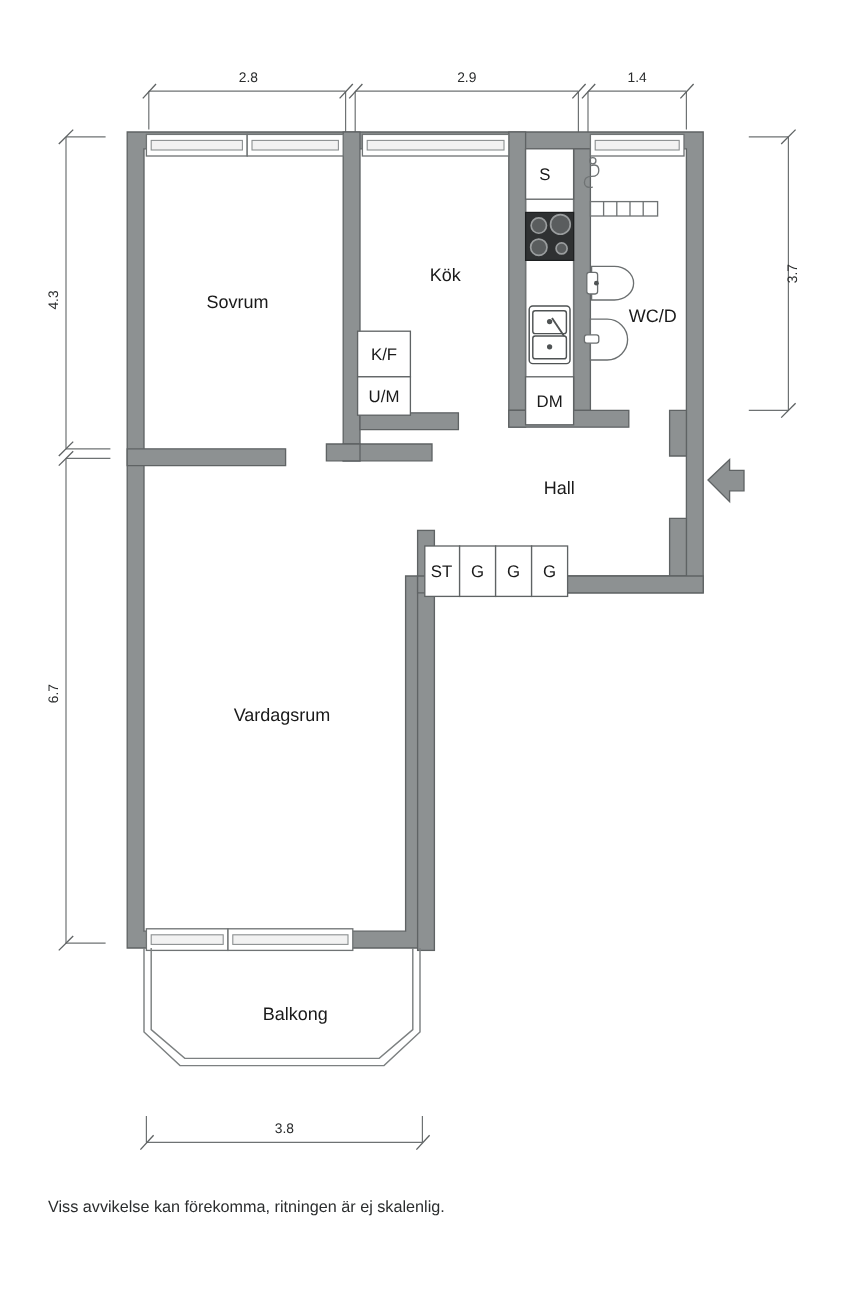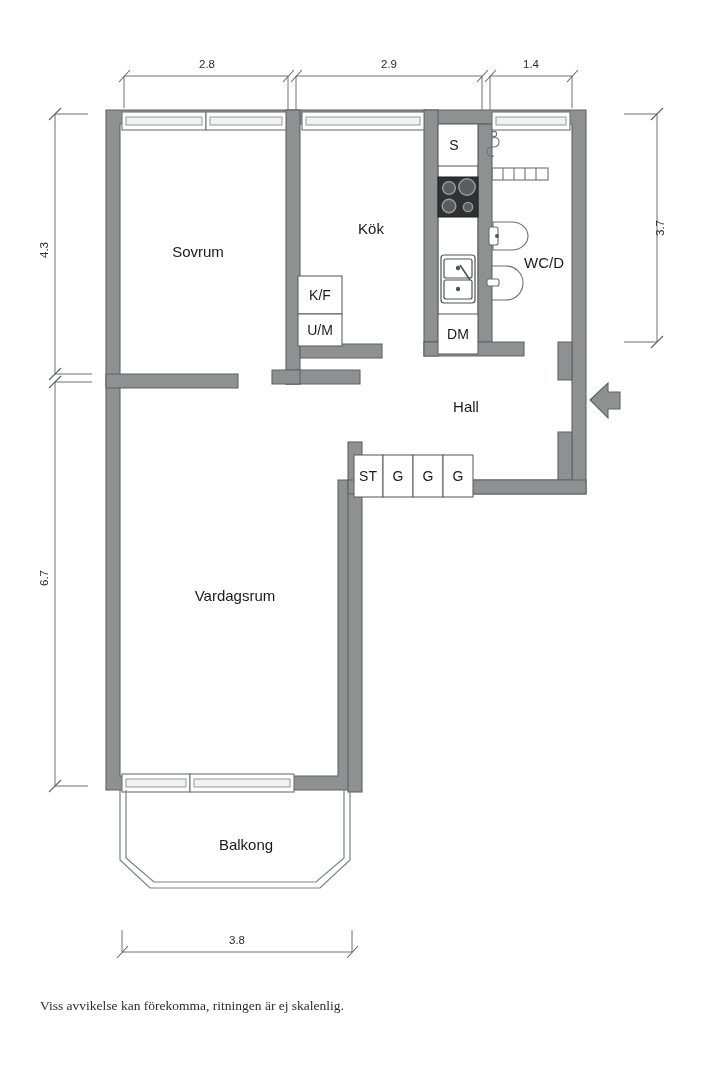--- a/index.html
+++ b/index.html
@@ -46,21 +46,21 @@
   }
   .room-label { font-size: 15px; text-anchor: middle; }
   .small-label { font-size: 14px; text-anchor: middle; }
   .dim-label { font-size: 11.5px; text-anchor: middle; fill: #2a2c2d; }
   .caption {
     position: absolute;
     left: 40px;
     top: 998px;
     font-size: 13.5px;
     color: #2b2d2e;
-    font-family: Liberation Serif, serif;
+    font-family: Liberation Sans, sans-serif;
     white-space: nowrap;
   }
 </style>
 </head>
 <body>
 
 <div id="floorplan-root">
 
   <svg id="plan" viewBox="0 0 720 1080">
 

